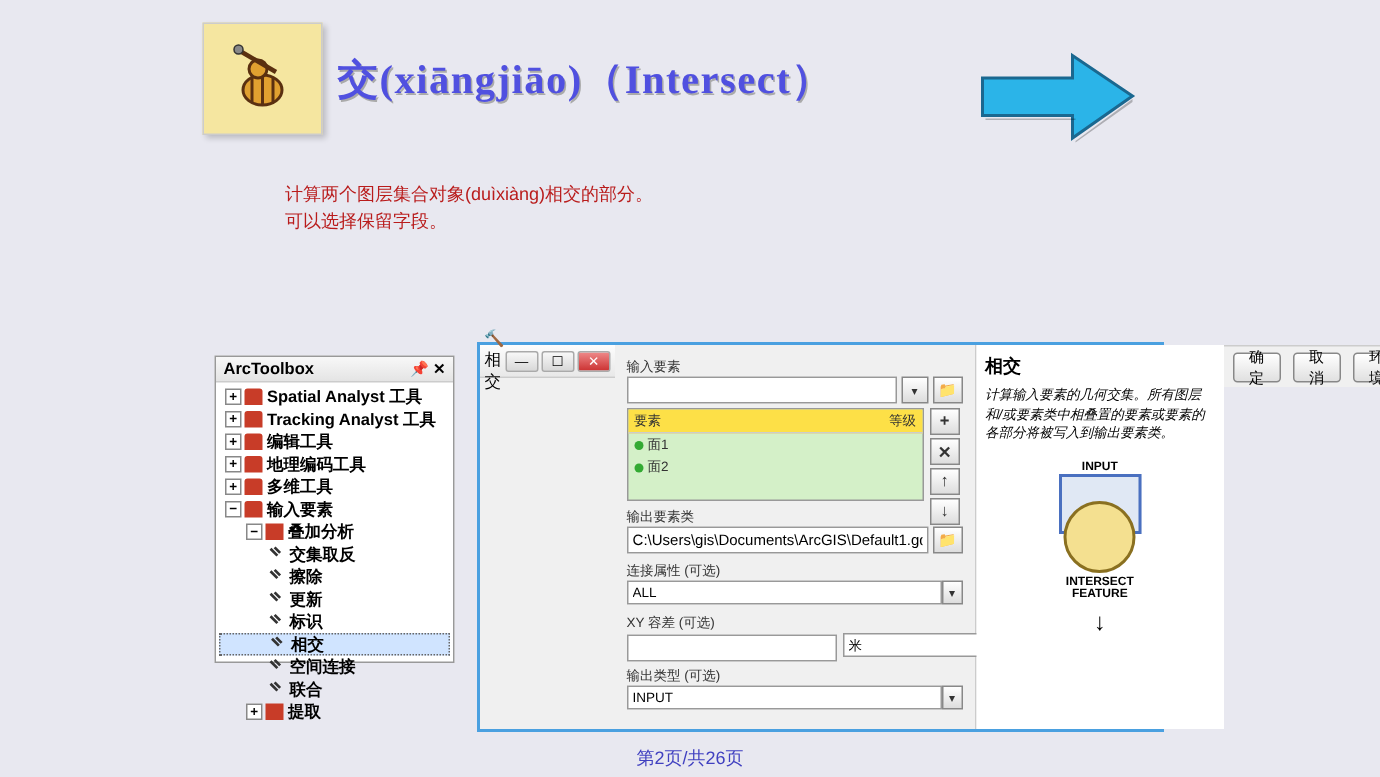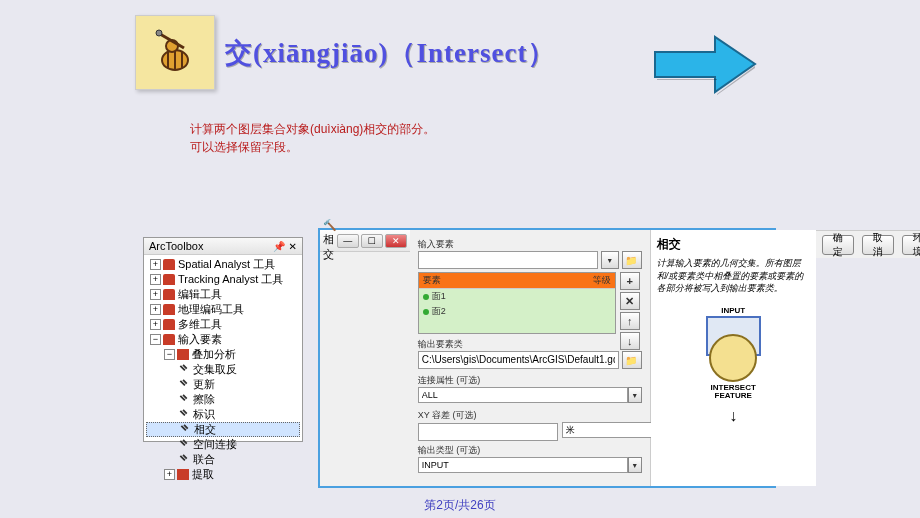--- a/index.html
+++ b/index.html
@@ -5,21 +5,21 @@
   * { box-sizing: border-box; margin: 0; padding: 0; }
   body { width: 920px; height: 518px; background: #e8e8f0; font-family: "Microsoft YaHei", Arial, sans-serif; position: relative; overflow: hidden; }
 
   .header-icon { position: absolute; left: 135px; top: 15px; width: 80px; height: 75px; background: #f5e6a0; border: 1px solid #ccc; box-shadow: 2px 2px 4px rgba(0,0,0,0.2); display:flex; align-items:center; justify-content:center; }
   .header-title { position: absolute; left: 225px; top: 35px; font-size: 27px; font-weight: bold; color: #5050e0; text-shadow: 1px 1px 0 #aaa; font-family: "KaiTi","STKaiti",serif; letter-spacing:1px; }
 
   .arrow-right { position: absolute; left: 650px; top: 32px; }
 
   .desc { position: absolute; left: 190px; top: 120px; font-size: 12px; color: #b91c1c; line-height: 1.5; }
 
-  .arctoolbox { position: absolute; left: 143px; top: 237px; width: 160px; height: 205px; background: #fff; border: 1px solid #999; font-size: 11px; }
+  .arctoolbox { position: absolute; left: 143px; top: 237px; width: 160px; height: 205px; background: #fff; border: 1px solid #999; font-size: 11px; font-weight: bold; }
   .arctoolbox-title { background: linear-gradient(#f8f8f8,#e4e4e4); padding: 2px 5px; border-bottom: 1px solid #ccc; display:flex; justify-content:space-between; align-items:center; }
   .tb-close { font-size:10px; }
   .tree { padding: 2px; overflow:hidden; }
   .tree-row { display: flex; align-items: center; height: 15px; white-space: nowrap; }
   .tree-row.sel { background: #d0e4ff; border:1px dotted #666; }
   .exp { width: 11px; height: 11px; border:1px solid #888; display:inline-flex; align-items:center; justify-content:center; font-size:9px; line-height:1; margin-right:2px; background:#fff; }
   .toolbox-ico { width:12px; height:11px; background:#c83c28; border-radius:2px 2px 0 0; margin-right:3px; flex-shrink:0; }
   .toolset-ico { width:12px; height:11px; background:#c83c28; margin-right:3px; flex-shrink:0; }
   .hammer-ico { width:12px; height:11px; margin-right:3px; flex-shrink:0; }
   .indent1 { padding-left: 4px; }
@@ -34,21 +34,21 @@
   .dlg-body { flex:1; display:flex; }
   .dlg-main { flex:1; padding:6px 8px; display:flex; flex-direction:column; font-size:10px; color:#333; border-right:1px solid #ccc; }
   .dlg-help { width:165px; padding:6px; font-size:10px; background:#fff; display:flex; flex-direction:column; }
   .dlg-help-title { font-weight:bold; font-size:12px; margin-bottom:4px; }
   .dlg-help-text { font-size:9px; line-height:1.4;font-style:italic; }
   .input-row { display:flex; align-items:center; margin-bottom:3px; gap:3px; }
   .text-input { flex:1; height:18px; border:1px solid #999; background:#fff; font-size:10px; padding:0 3px; }
   .dropdown-btn { width:18px; height:18px; border:1px solid #888; background:linear-gradient(#fff,#ddd); display:flex; align-items:center; justify-content:center; font-size:8px; }
   .browse-btn { width:20px; height:18px; border:1px solid #888; background:linear-gradient(#fff,#ddd); display:flex; align-items:center; justify-content:center; }
   .feature-list { height:62px; border:1px solid #999; background:#d4f0c8; margin-bottom:2px; position:relative; }
-  .list-header { display:flex; background:#f97316; border-bottom:1px solid #ccc; font-size:9px; padding:1px 4px; justify-content:space-between; }
+  .list-header { display:flex; background:#fde047; border-bottom:1px solid #ccc; font-size:9px; padding:1px 4px; justify-content:space-between; }
   .list-item { font-size:9px; padding:1px 4px; display:flex; align-items:center; gap:3px; }
   .list-bullet { width:6px; height:6px; border-radius:50%; background:#3a3; }
   .side-btns { position:absolute; right:-24px; top:0; display:flex; flex-direction:column; gap:2px; }
   .side-btn { width:20px; height:18px; border:1px solid #888; background:linear-gradient(#fff,#ddd); display:flex; align-items:center; justify-content:center; font-size:11px; font-weight:bold; }
   .field-label { font-size:9px; margin-top:2px; }
   .combo { display:flex; margin-bottom:4px; }
   .combo input { flex:1; height:16px; border:1px solid #999; font-size:9px; padding:0 3px; }
   .combo .arrow { width:14px; height:16px; border:1px solid #888; background:linear-gradient(#fff,#ddd); font-size:8px; display:flex; align-items:center; justify-content:center; }
   .short-row { display:flex; align-items:center; gap:4px; }
   .short-row .combo { width:70px; }
@@ -133,27 +133,27 @@
     <div class="tree-row indent3">
         <svg class="hammer-ico" viewBox="0 0 12 12">
           <path d="M2 2 L7 7 M5 1 L9 5" stroke="#333" stroke-width="2"></path>
         </svg>
         <span>交集取反</span>
       </div>
     <div class="tree-row indent3">
         <svg class="hammer-ico" viewBox="0 0 12 12">
           <path d="M2 2 L7 7 M5 1 L9 5" stroke="#333" stroke-width="2"></path>
         </svg>
+        <span>擦除</span>
+      </div>
+    <div class="tree-row indent3">
+        <svg class="hammer-ico" viewBox="0 0 12 12">
+          <path d="M2 2 L7 7 M5 1 L9 5" stroke="#333" stroke-width="2"></path>
+        </svg>
         <span>更新</span>
-      </div>
-    <div class="tree-row indent3">
-        <svg class="hammer-ico" viewBox="0 0 12 12">
-          <path d="M2 2 L7 7 M5 1 L9 5" stroke="#333" stroke-width="2"></path>
-        </svg>
-        <span>擦除</span>
       </div>
     <div class="tree-row indent3">
         <svg class="hammer-ico" viewBox="0 0 12 12">
           <path d="M2 2 L7 7 M5 1 L9 5" stroke="#333" stroke-width="2"></path>
         </svg>
         <span>标识</span>
       </div>
     <div class="tree-row indent3 sel">
         <svg class="hammer-ico" viewBox="0 0 12 12">
           <path d="M2 2 L7 7 M5 1 L9 5" stroke="#333" stroke-width="2"></path>

